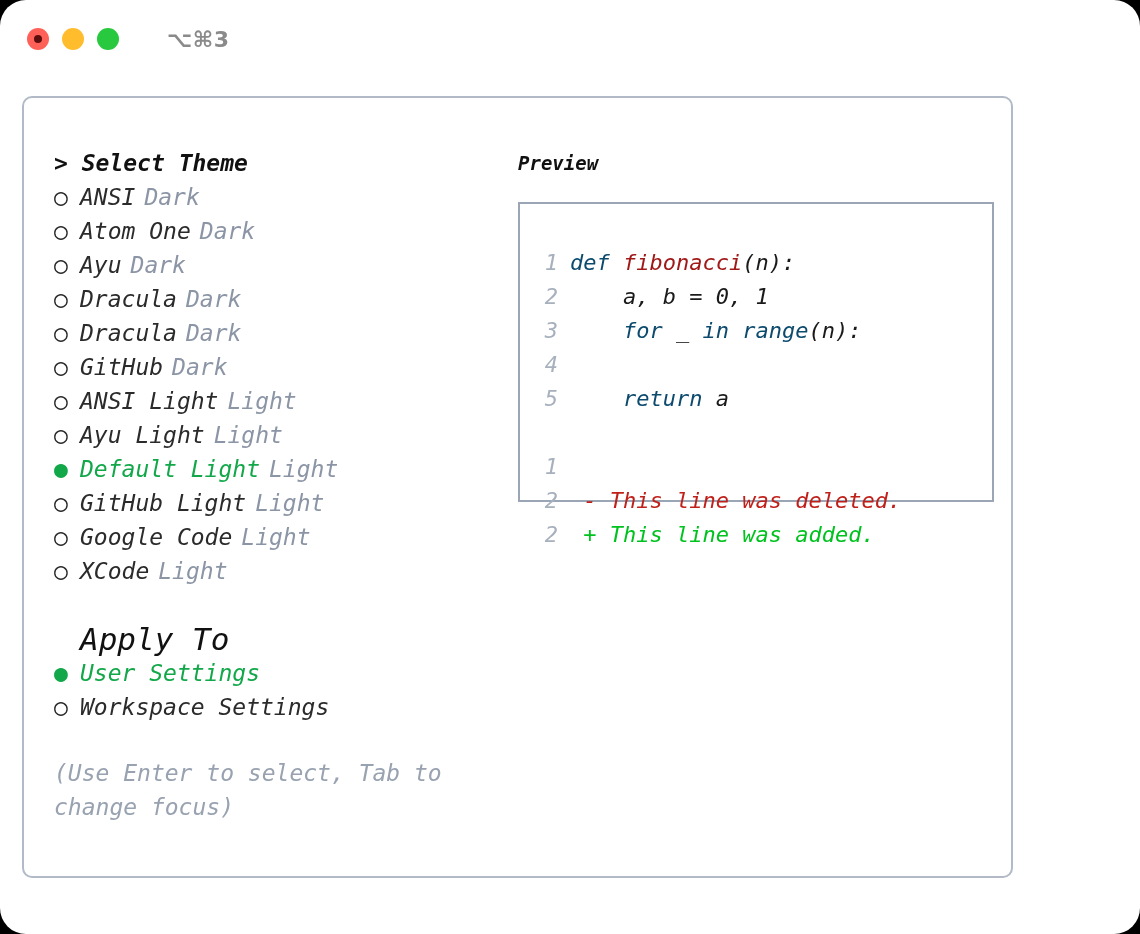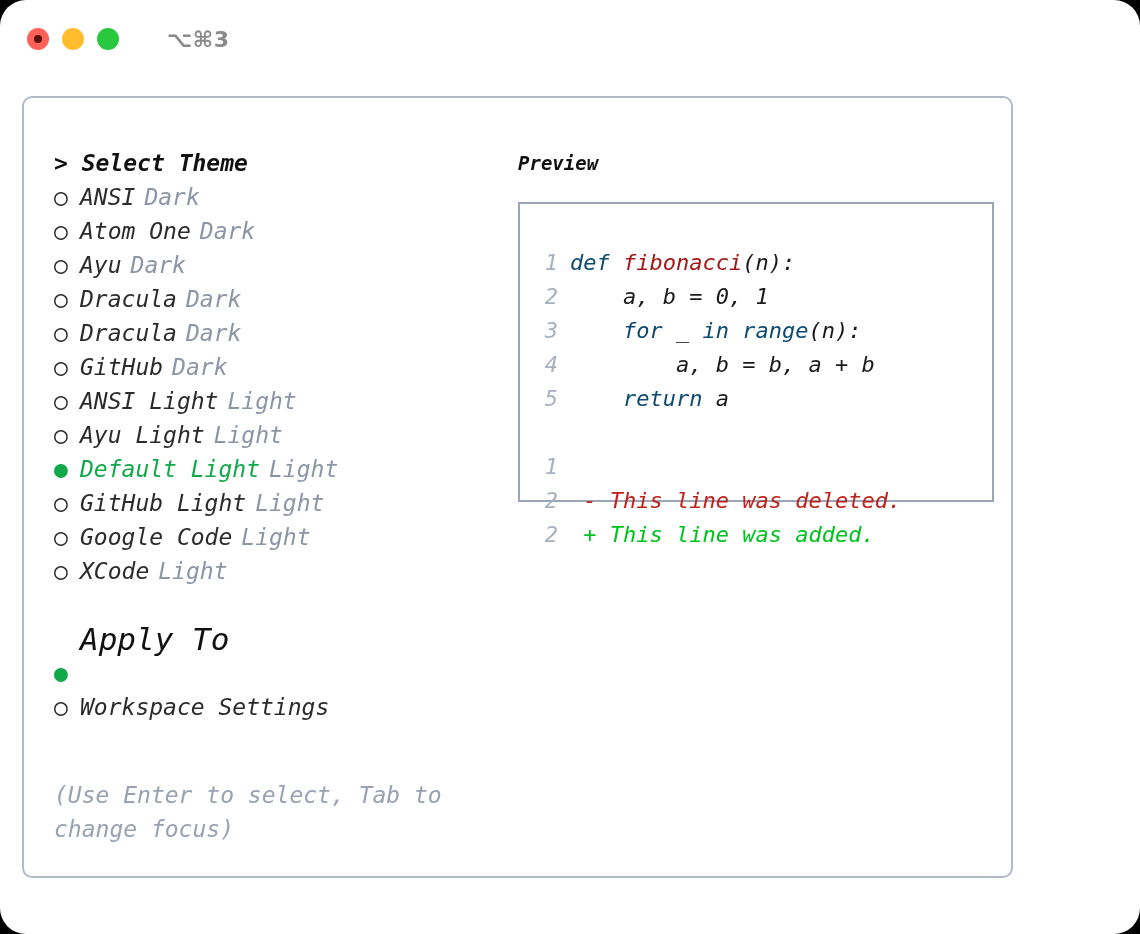--- a/index.html
+++ b/index.html
@@ -130,21 +130,21 @@
 
   .apply-heading {
     font-size: 31px;
     color: #111111;
     line-height: 34px;
     padding-left: 26px;
     white-space: pre;
   }
 
   .hint {
-    margin-top: 54px;
+    margin-top: 32px;
     font-size: 23px;
     line-height: 34px;
     color: #98a2b0;
     width: 400px;
     word-spacing: 0px;
   }
 
   
   .right-col {
     position: absolute;
@@ -233,36 +233,36 @@
             <div class="opt-row"><span class="bullet hollow">○</span><span class="opt-label">GitHub Light</span><span class="opt-kind">Light</span></div>
             <div class="opt-row"><span class="bullet hollow">○</span><span class="opt-label">Google Code</span><span class="opt-kind">Light</span></div>
             <div class="opt-row"><span class="bullet hollow">○</span><span class="opt-label">XCode</span><span class="opt-kind">Light</span></div>
           </div>
 
         <div class="section-gap"></div>
 
         <div class="apply-heading">Apply To</div>
 
         <div id="apply-list">
-            <div class="opt-row selected"><span class="bullet filled">●</span></div>
+            <div class="opt-row selected"><span class="bullet filled">●</span><span class="opt-label">User Settings</span></div>
             <div class="opt-row"><span class="bullet hollow">○</span><span class="opt-label">Workspace Settings</span></div>
           </div>
 
         <div class="hint">(Use Enter to select, Tab to change focus)</div>
       </div>
 
       <div class="right-col">
         <div class="preview-title">Preview</div>
         <div class="preview-box">
           <div class="code-area">
             <div id="code-lines">
                 <div class="code-line"><span class="lineno">1</span><span class="code-text"><span class="tok-kw">def </span><span class="tok-fn">fibonacci</span><span class="tok-plain">(n):</span></span></div>
                 <div class="code-line"><span class="lineno">2</span><span class="code-text"><span class="tok-plain">    a, b = 0, 1</span></span></div>
                 <div class="code-line"><span class="lineno">3</span><span class="code-text"><span class="tok-plain">    </span><span class="tok-kw">for</span><span class="tok-plain"> _ </span><span class="tok-kw">in range</span><span class="tok-plain">(n):</span></span></div>
-                <div class="code-line"><span class="lineno">4</span><span class="code-text"><span class="tok-plain">        a, b = b, a + b</span></span></div>
+                <div class="code-line"><span class="lineno">4</span></div>
                 <div class="code-line"><span class="lineno">5</span><span class="code-text"><span class="tok-plain">    </span><span class="tok-kw">return</span><span class="tok-plain"> a</span></span></div>
               </div>
             <div class="diff-gap"></div>
             <div id="diff-lines">
                 <div class="code-line"><span class="lineno">1</span><span class="diff-ctx">   </span></div>
                 <div class="code-line"><span class="lineno">2</span><span class="diff-del"> - </span><span class="diff-del">This line was deleted.</span></div>
                 <div class="code-line"><span class="lineno">2</span><span class="diff-add"> + </span><span class="diff-add">This line was added.</span></div>
               </div>
           </div>
         </div>

